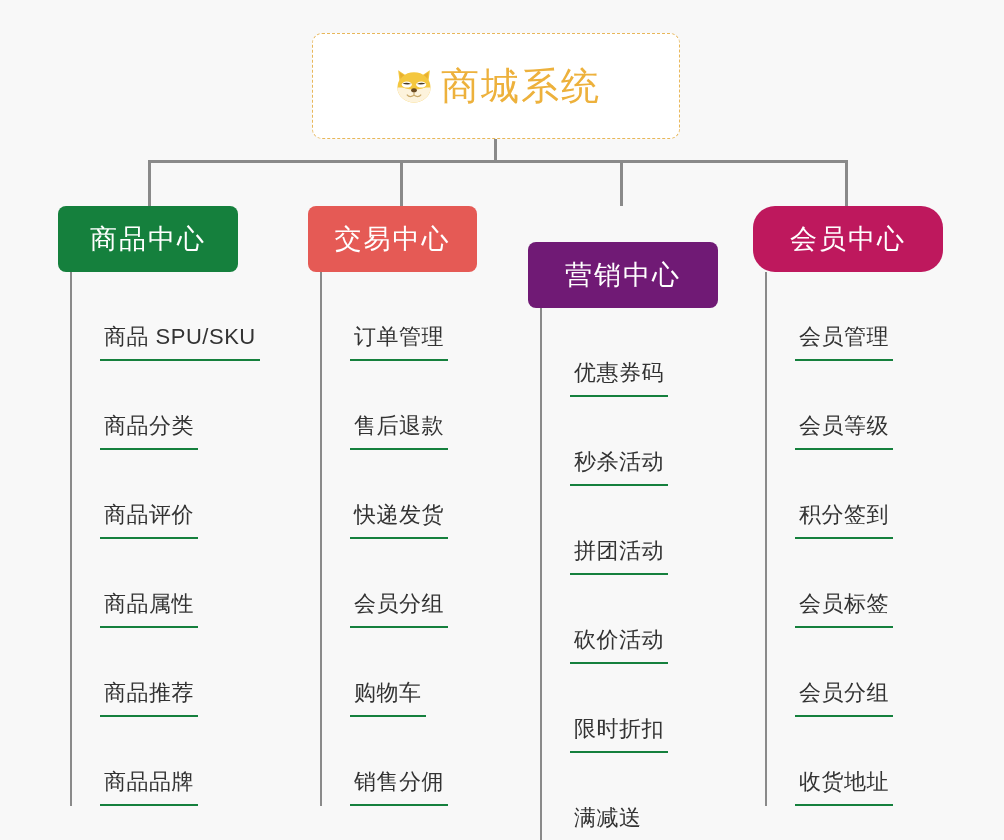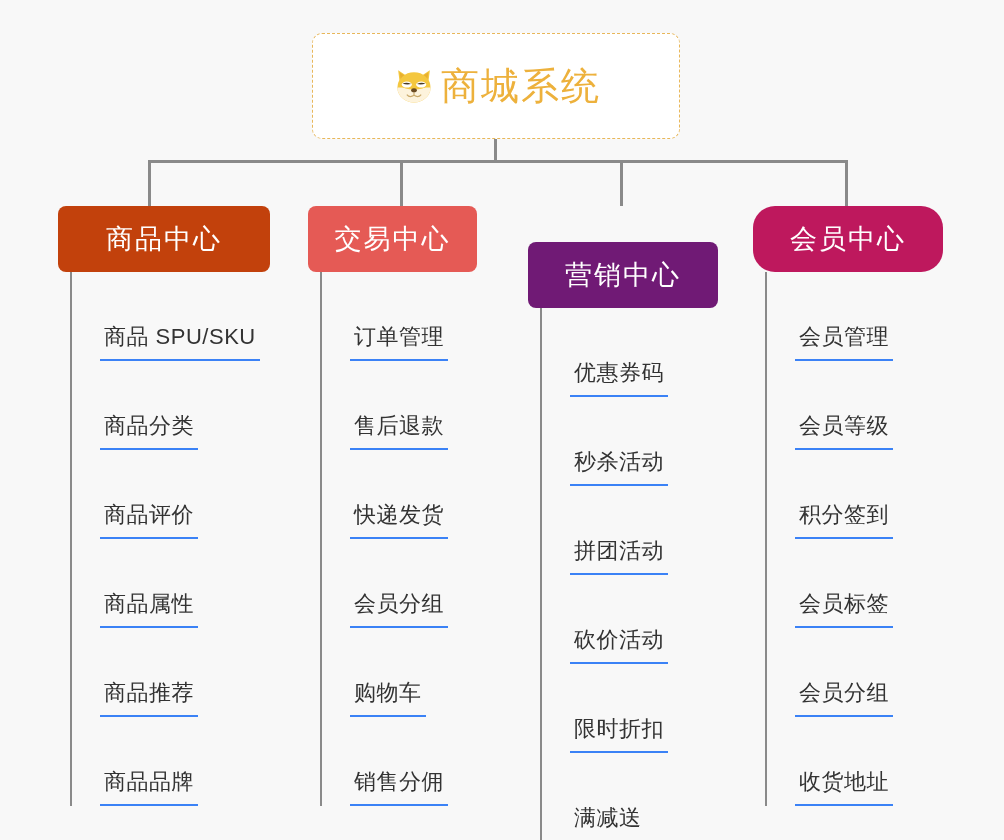--- a/index.html
+++ b/index.html
@@ -84,21 +84,21 @@
     height: 66px;
     border-radius: 8px;
     display: flex;
     align-items: center;
     justify-content: center;
     color: #ffffff;
     font-size: 27px;
     letter-spacing: 2px;
     box-sizing: border-box;
   }
-  .branch-b1 .branch-head { background: #c2410c; width: 212px; }
+  .branch-b1 .branch-head { background: #15803d; width: 180px; }
   .branch-b2 .branch-head { background: #e55a55; width: 169px; }
   .branch-b3 .branch-head { background: #701a75; width: 190px; margin-top: 36px; }
   .branch-b4 .branch-head { background: #be185d; width: 190px; border-radius: 22px; }
 
   .leaf-list {
     position: relative;
     margin-left: 12px;
     padding-left: 0;
     border-left: 2px solid #8a8a8a;
   }
@@ -109,21 +109,21 @@
     align-items: flex-end;
     box-sizing: border-box;
   }
   .leaf-label {
     display: inline-block;
     margin-left: 28px;
     padding: 0 4px 7px 4px;
     font-size: 22px;
     color: #333333;
     white-space: nowrap;
-    border-bottom: 2px solid #3b82f6;
+    border-bottom: 2px solid #15803d;
     letter-spacing: 0.5px;
   }
 
   
   .dog-icon { display: block; width: 46px; height: 46px; }
 </style>
 </head>
 <body>
 
 <div id="mindmap">

